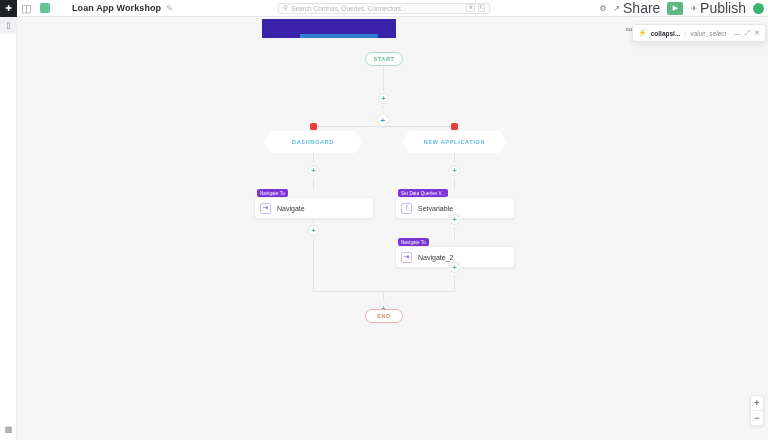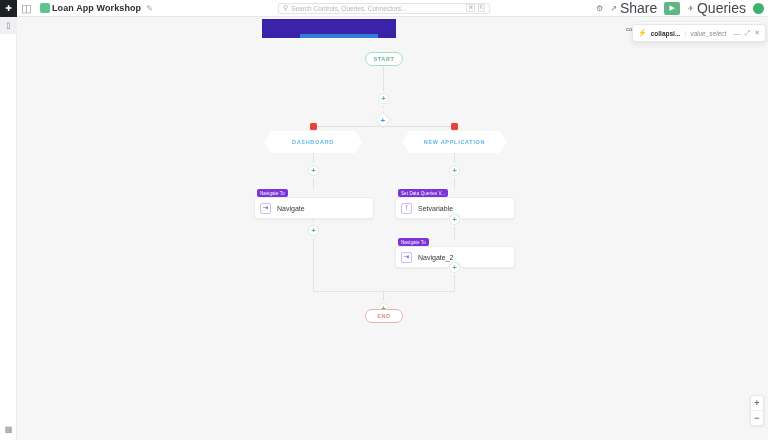--- a/index.html
+++ b/index.html
@@ -24,21 +24,21 @@
     align-items:center;justify-content:center;color:#fff;font-size:8px;
   }
   .panel-toggle{
     width:19px;height:17px;display:flex;align-items:center;justify-content:center;
     color:#8b8d94;
   }
   .app-icon{
     width:10px;height:10px;border-radius:2px;background:#5fc48f;
     margin-left:4px; flex:none;
   }
-  .app-title{ margin-left:2px; font-size:9px; color:#2c2e35; font-weight:600; letter-spacing:.1px;}
+  .app-title{ margin-left:22px; font-size:9px; color:#2c2e35; font-weight:600; letter-spacing:.1px;}
   .edit-pencil{ margin-left:5px; color:#a8aab1; font-size:8px; }
 
   .tb-center{ position:absolute; left:50%; transform:translateX(-50%); }
   .searchbox{
     width:212px;height:11px;border:1px solid #e4e4e7;border-radius:2px;
     background:#fdfdfd; display:flex; align-items:center; padding:0 4px; gap:3px;
   }
   .search-ico{ color:#b3b5bb; font-size:7px; }
   .search-ph{ font-size:6.5px; color:#b6b8be; flex:1; white-space:nowrap; overflow:hidden;}
   .kbd{ border:1px solid #e0e0e4;border-radius:1px;font-size:4.5px;color:#a9abb1;
@@ -202,21 +202,21 @@
 
   <div class="tb-right">
     <div class="ico-btn">⚙</div>
     <div class="ico-btn">
       <span>↗</span>
       <span class="lbl">Share</span>
     </div>
     <div class="play-btn">▶</div>
     <div class="ico-btn">
       <span>✈</span>
-      <span class="lbl">Queries</span>
+      <span class="lbl">Publish</span>
     </div>
     <div class="avatar-dot"></div>
   </div>
 </div>
 
 <div class="leftrail">
   <div class="rail-ico active">▯</div>
   <div class="rail-bot">
     <div class="rail-ico">▦</div>
   </div>

